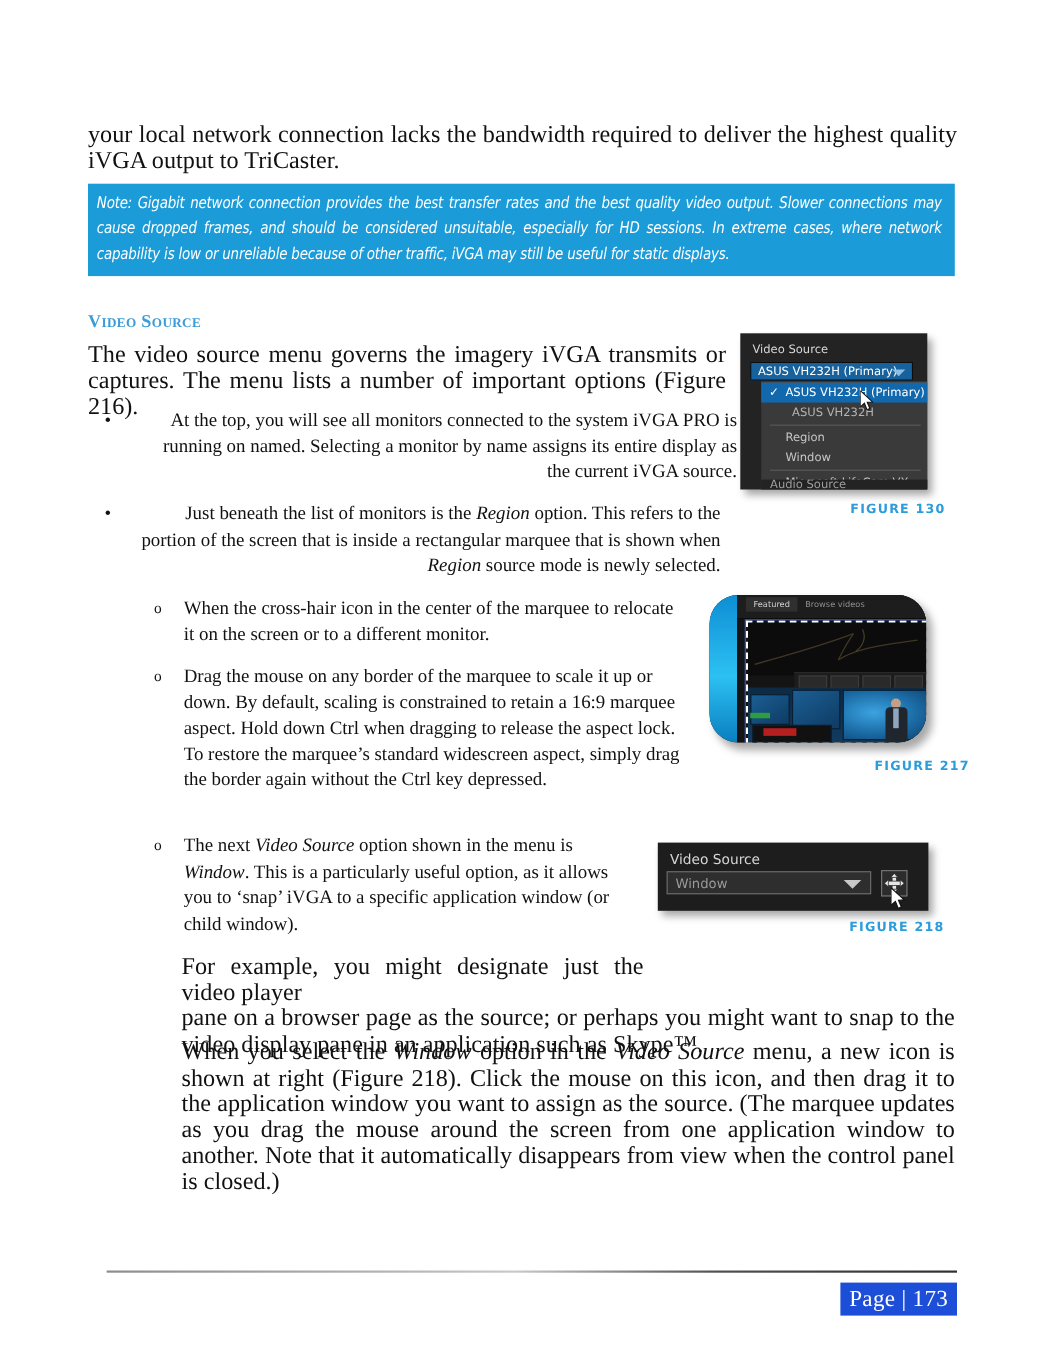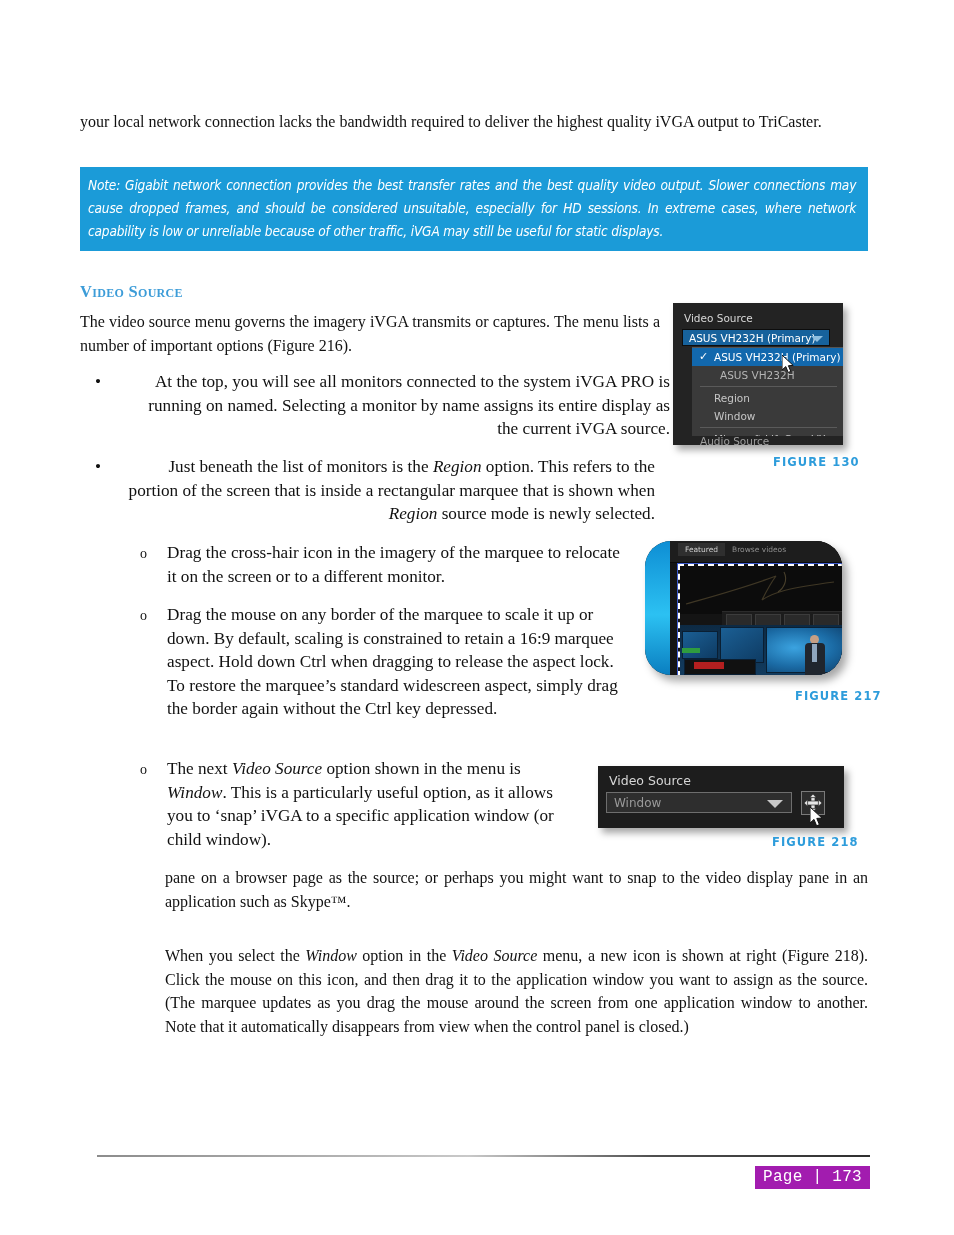--- a/index.html
+++ b/index.html
@@ -19,21 +19,21 @@
   .page {
     position: absolute;
     inset: 0;
     width: 954px;
     height: 1235px;
   }
 
   
   .para {
     position: absolute;
-    font-size: 16px;
+    font-size: 22px;
     line-height: 23.5px;
     text-align: justify;
     color: #111111;
   }
 
   
   #intro-para {
     left: 80px;
     top: 110px;
     width: 790px;
@@ -153,24 +153,24 @@
     left: 97px;
     top: 1155px;
     width: 773px;
     height: 2px;
     background: linear-gradient(to right, #8c8c8c 0%, #b6b6b6 35%, #c9c9c9 48%, #4f4f4f 72%, #2f2f2f 100%);
   }
   #page-number {
     position: absolute;
     right: 84px;
     top: 1166px;
-    background: #a21caf;
+    background: #1d4ed8;
     color: #ffffff;
-    font-family: Liberation Mono, monospace;
-    font-size: 16px;
+    font-family: Liberation Serif, serif;
+    font-size: 21px;
     padding: 2px 8px 3px 8px;
     letter-spacing: 0.3px;
   }
 
   
   .fig-caption {
     position: absolute;
     color: #2D9CDB;
     font-family: "DejaVu Sans", sans-serif;
     font-size: 11.5px;
@@ -460,34 +460,34 @@
     <span class="btext">At the top, you will see all monitors connected to the system iVGA PRO is running on named.  Selecting a monitor by name assigns its entire display as the current iVGA source.</span>
   </div>
 
   <div class="bullet" id="b2">
     <span class="marker">•</span>
     <span class="btext"><span>Just beneath the list of monitors is the </span><i>Region</i><span> option.  This refers to the portion of the screen that is inside a rectangular marquee that is shown when </span><i>Region</i><span> source mode is newly selected.</span></span>
   </div>
 
   <div class="subbullet" id="sb1">
     <span class="marker">o</span>
-    <span class="btext">Drag the cross-hair icon in the imagery of the marquee to relocate it on the screen or to a different monitor.</span>
+    <span class="btext">When the cross-hair icon in the center of the marquee to relocate it on the screen or to a different monitor.</span>
   </div>
 
   <div class="subbullet" id="sb2">
     <span class="marker">o</span>
     <span class="btext">Drag the mouse on any border of the marquee to scale it up or down. By default, scaling is constrained to retain a 16:9 marquee aspect. Hold down Ctrl when dragging to release the aspect lock.  To restore the marquee’s standard widescreen aspect, simply drag the border again without the Ctrl key depressed.</span>
   </div>
 
   <div class="subbullet" id="sb3">
     <span class="marker">o</span>
     <span class="btext"><span>The next </span><i>Video Source</i><span> option shown in the menu is </span><i>Window</i><span>. This is a particularly useful option, as it allows you to ‘snap’ iVGA to a specific application window (or child window).</span></span>
   </div>
 
-  <div class="para" id="p-example"><span>pane on a browser page as the source; or perhaps you might want to snap to the video display pane in an application such as Skype™.</span></div>
+  <div class="para" id="p-example"><span class="shortline">For example, you might designate just the video player</span><span>pane on a browser page as the source; or perhaps you might want to snap to the video display pane in an application such as Skype™.</span></div>
 
   <div class="para" id="p-when"><span>When you select the </span><i>Window</i><span> option in the </span><i>Video Source</i><span> menu, a new icon is shown at right (Figure 218). Click the mouse on this icon, and then drag it to the application window you want to assign as the source.  (The marquee updates as you drag the mouse around the screen from one application window to another. Note that it automatically disappears from view when the control panel is closed.)</span></div>
 
   <div id="fig216">
     <div class="vs-title">Video Source</div>
     <div class="vs-combo">
       <span class="lbl">ASUS VH232H (Primary)</span>
       <span class="caret"></span>
     </div>
     <div class="vs-menu">

